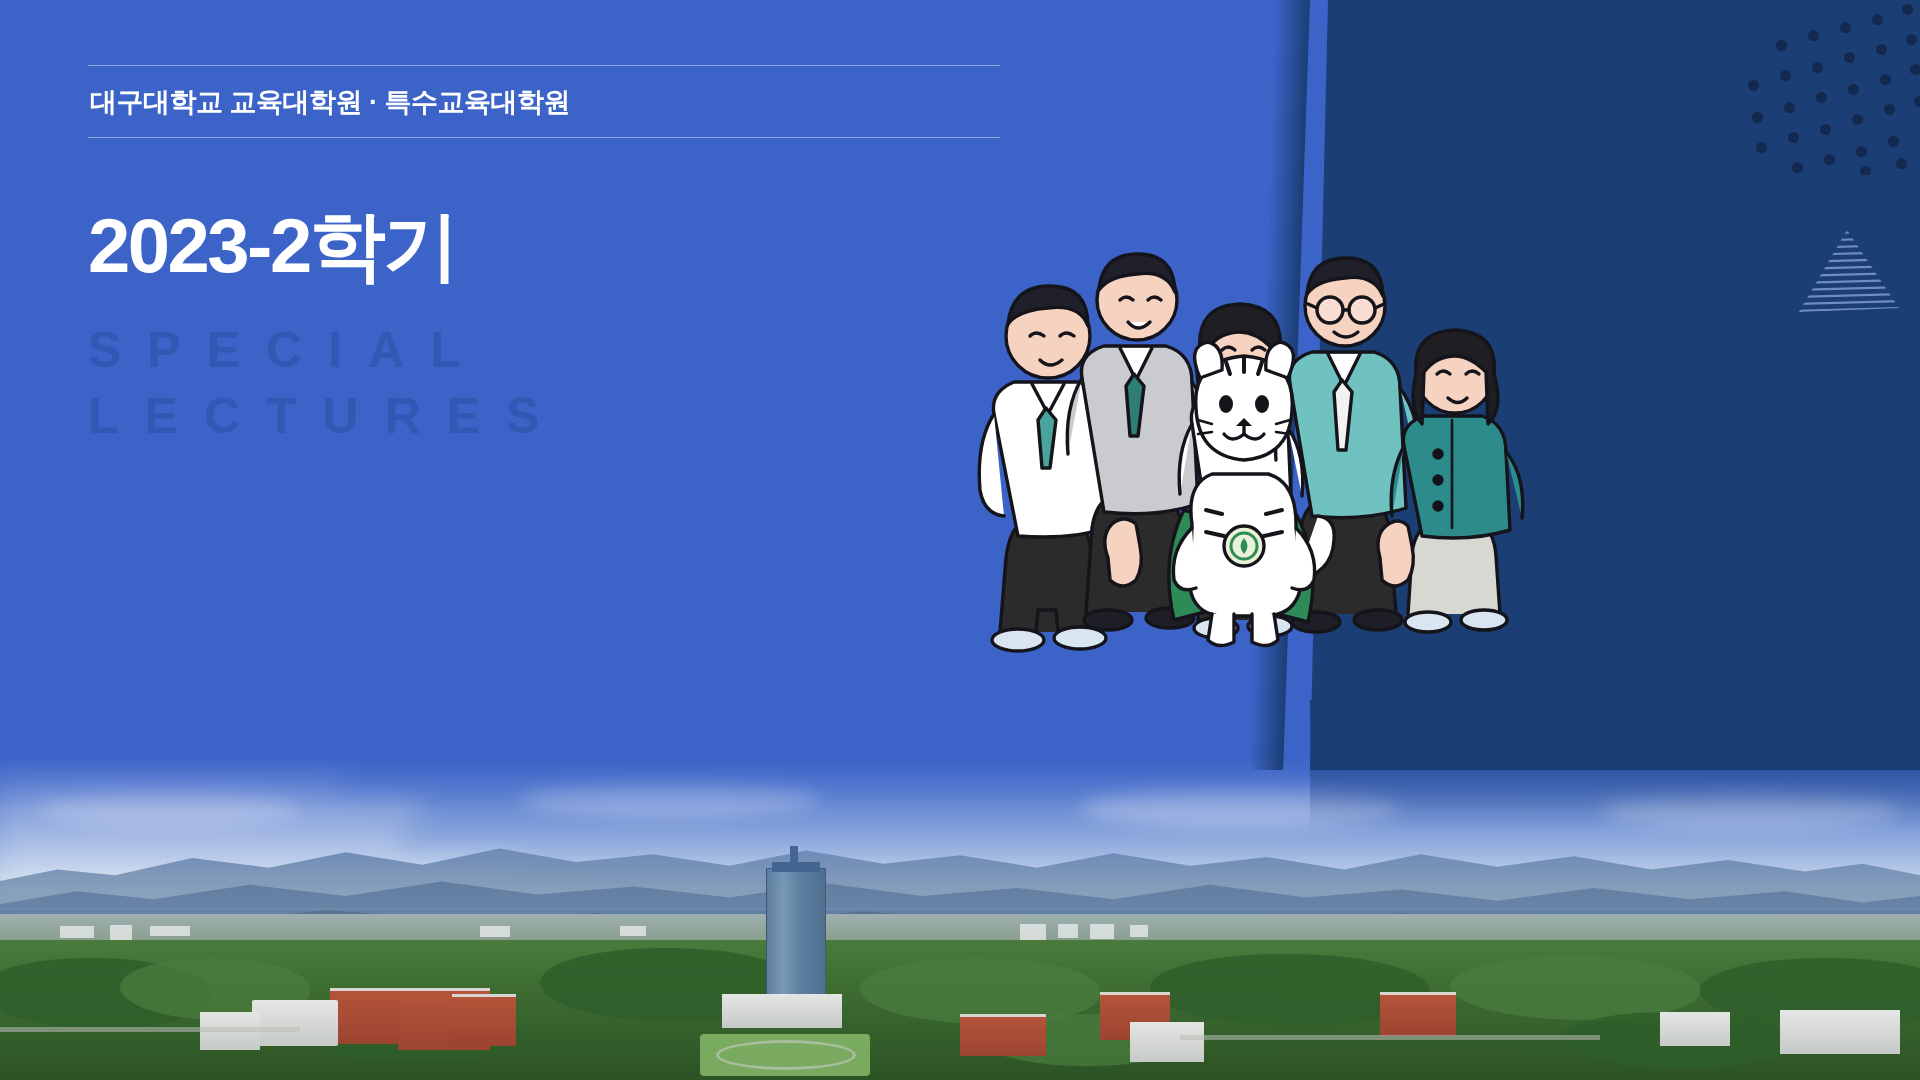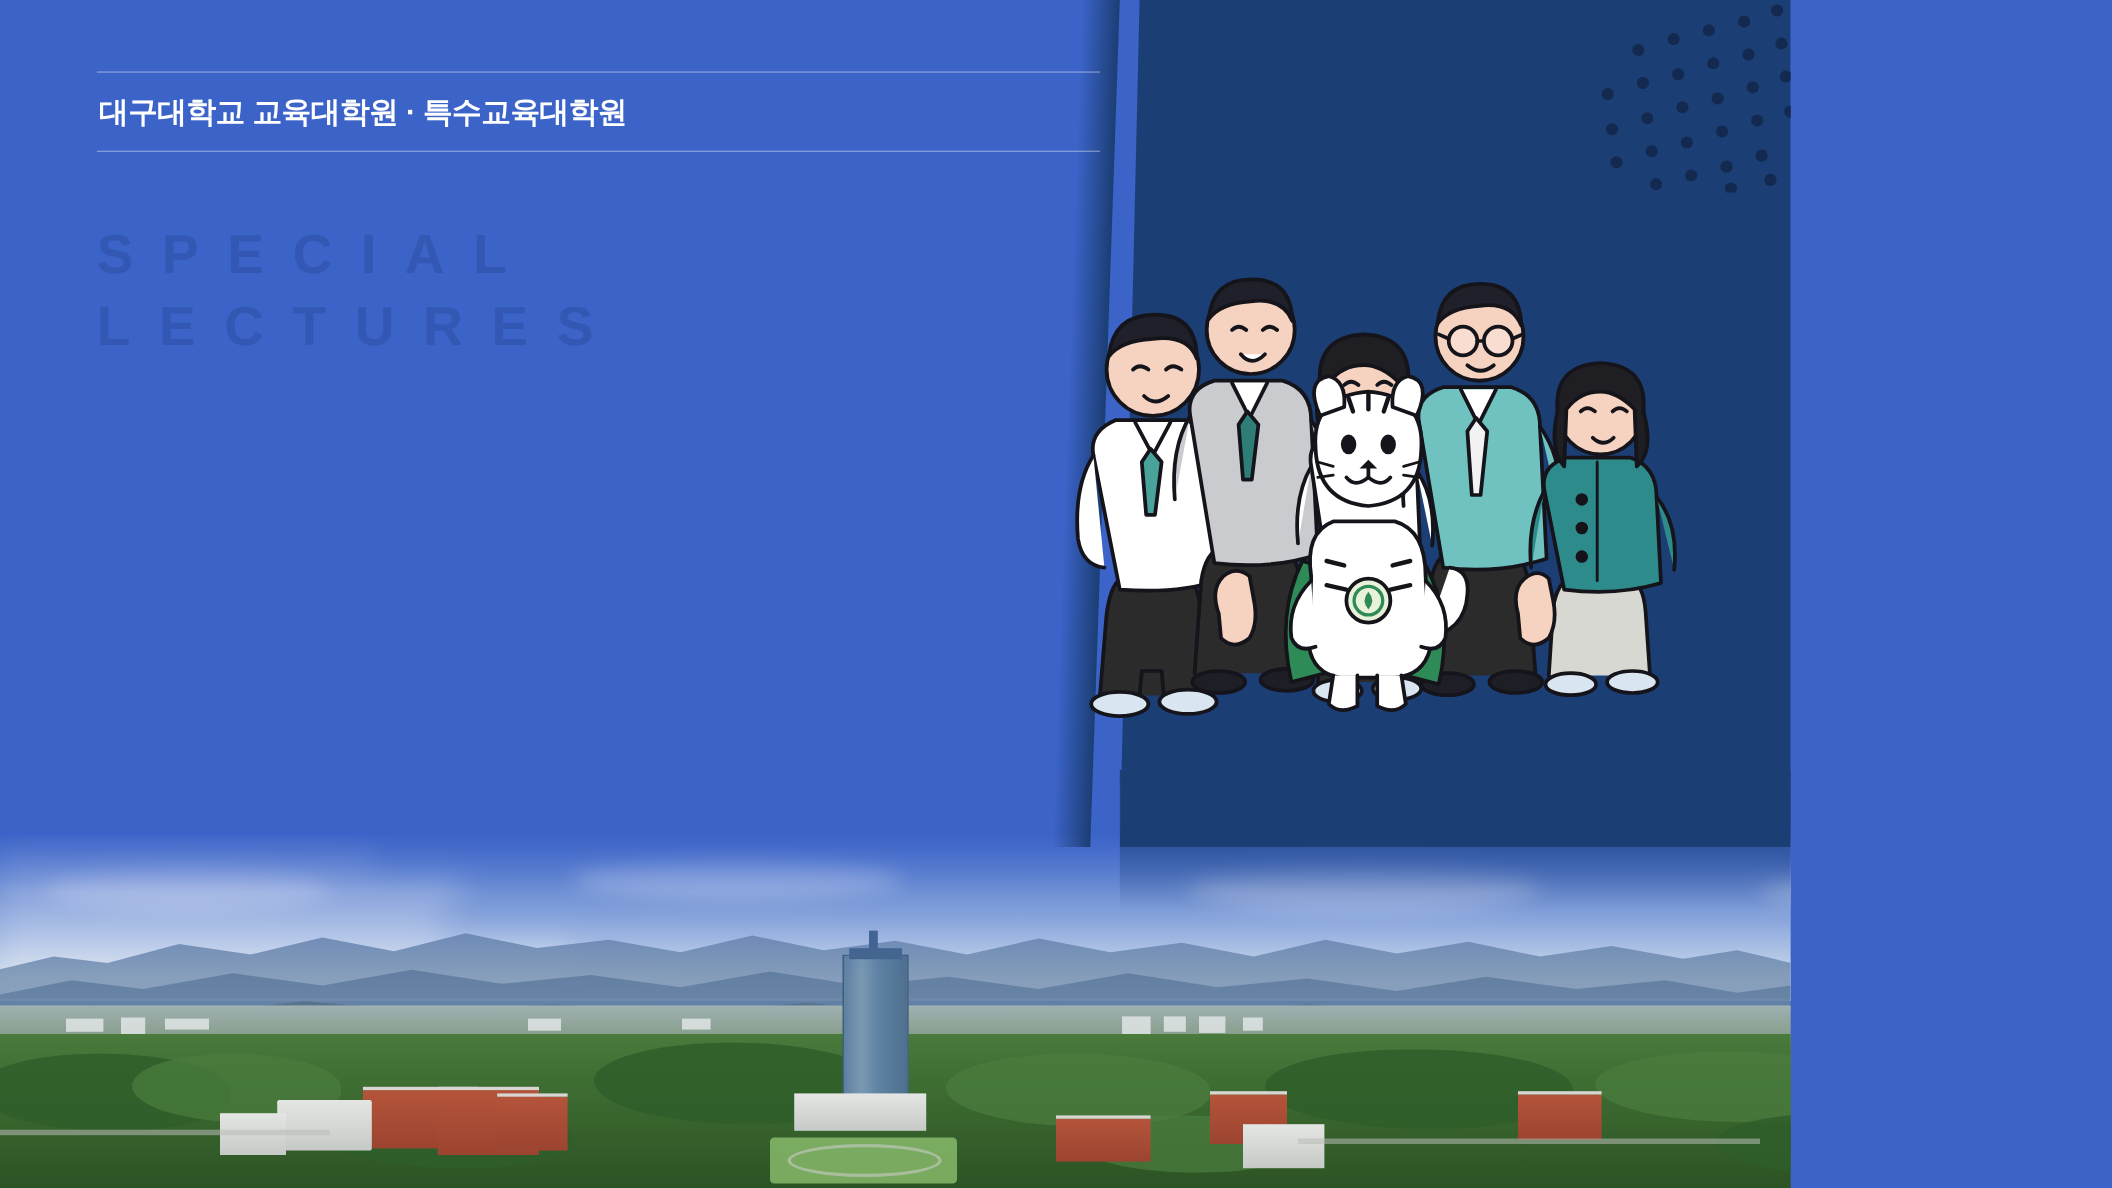--- a/index.html
+++ b/index.html
@@ -6,21 +6,21 @@
   html,body { width:1920px; height:1080px; overflow:hidden; }
   body {
     font-family:"Liberation Sans","DejaVu Sans",sans-serif;
     background:#3B63C8;
     position:relative;
   }
 
   
   #banner {
     position:absolute; inset:0;
-    width:1628px; height:1080px;
+    width:1920px; height:1080px;
     overflow:hidden;
     background:#3B63C8;
   }
 
   
   .photo-band {
     position:absolute; left:0; right:0; bottom:0;
     height:320px;
     overflow:hidden;
   }
@@ -482,20 +482,21 @@
 
   <div class="content">
 
     <div class="rule top"></div>
 
     <div class="eyebrow">대구대학교 교육대학원 · 특수교육대학원</div>
 
     <div class="rule bottom"></div>
 
     <div class="title-block">
+      <div class="title-line">2023-2학기</div>
     </div>
 
     <div class="watermark">
       <div>SPECIAL</div>
       <div>LECTURES</div>
     </div>
 
   </div>
 
 </div>

